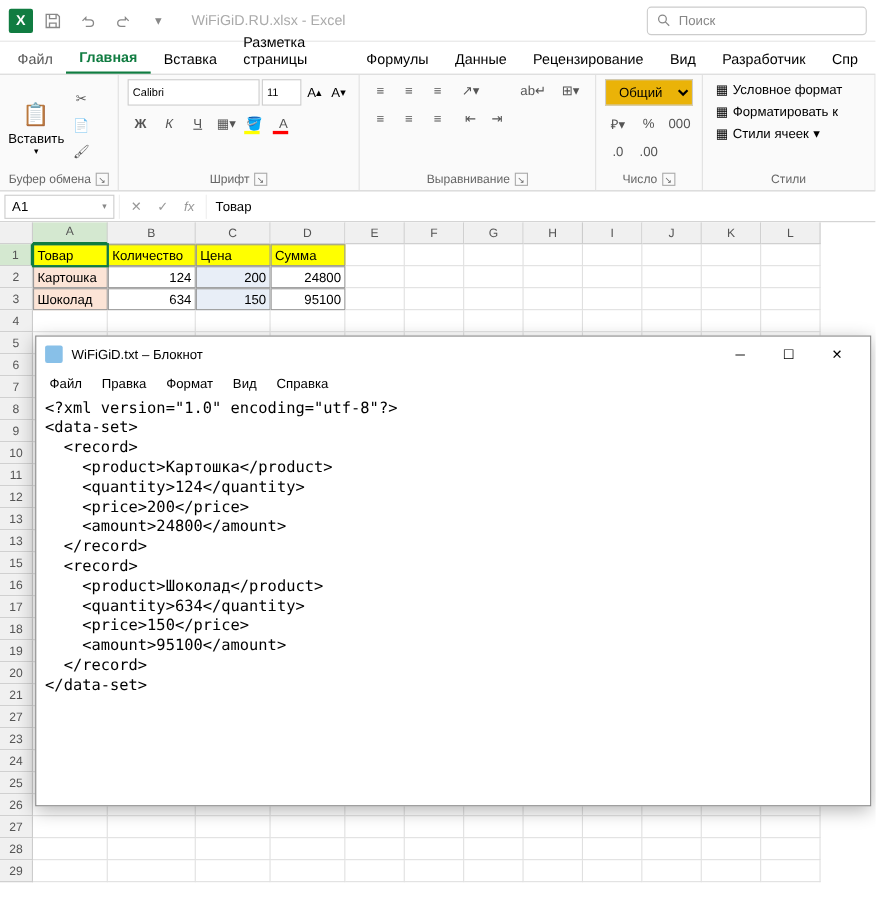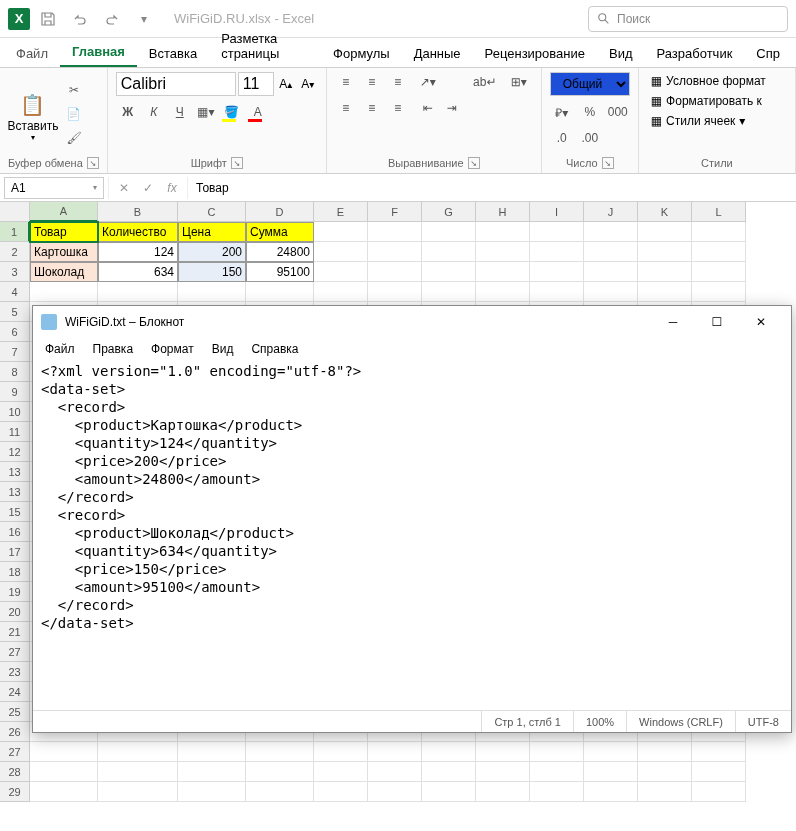--- a/index.html
+++ b/index.html
@@ -21,25 +21,25 @@
 
 .ribbon { height: 106px; background: #fafafa; border-bottom: 1px solid #d0d0d0; display: flex; }
 .ribbon-group { border-right: 1px solid #e0e0e0; padding: 4px 8px 2px; display: flex; flex-direction: column; }
 .ribbon-group-content { flex: 1; display: flex; gap: 4px; }
 .ribbon-group-label { text-align: center; font-size: 11px; color: #666; padding: 2px 0; display: flex; align-items: flex-end; justify-content: center; gap: 4px; }
 .big-btn { display: flex; flex-direction: column; align-items: center; justify-content: flex-end; width: 50px; height: 70px; cursor: pointer; }
 .big-btn .ic { font-size: 20px; margin-bottom: 2px; }
 .small-btns { display: flex; flex-direction: column; gap: 4px; justify-content: center; }
 .small-btn { width: 24px; height: 20px; display: flex; align-items: center; justify-content: center; cursor: pointer; color: #555; }
 .font-row { display: flex; gap: 2px; align-items: center; }
-.font-select { height: 24px; border: 1px solid #ccc; padding: 0 4px; font-size: 16px; background: #fff; }
+.font-select { height: 24px; border: 1px solid #ccc; padding: 0 4px; font-size: 10px; background: #fff; }
 .sz-inc { width: 20px; height: 24px; display: flex; align-items: center; justify-content: center; cursor: pointer; }
 .alignment-grid { display: grid; grid-template-columns: repeat(3, 22px); gap: 4px; }
 .align-btn { width: 22px; height: 20px; display: flex; align-items: center; justify-content: center; cursor: pointer; color: #555; }
-.num-select { height: 24px; border: 1px solid #ccc; padding: 0 8px; font-size: 12px; width: 80px; background: #1d4ed8; }
+.num-select { height: 24px; border: 1px solid #ccc; padding: 0 8px; font-size: 12px; width: 80px; background: #eab308; }
 .num-row { display: flex; gap: 4px; }
 .styles-col { display: flex; flex-direction: column; gap: 2px; font-size: 12px; }
 .styles-item { display: flex; align-items: center; gap: 4px; padding: 2px 4px; cursor: pointer; white-space: nowrap; }
 .dialog-launcher { width: 12px; height: 12px; border: 1px solid #aaa; font-size: 8px; display: flex; align-items: center; justify-content: center; cursor: pointer; }
 
 
 .formula-bar { height: 28px; border-bottom: 1px solid #d0d0d0; display: flex; align-items: center; }
 .namebox { width: 100px; height: 22px; border: 1px solid #ccc; margin: 0 4px; padding: 0 6px; display: flex; align-items: center; justify-content: space-between; font-size: 12px; }
 .fb-btns { display: flex; gap: 2px; padding: 0 4px; border-left: 1px solid #eee; border-right: 1px solid #eee; color: #999; }
 .fb-btn { width: 22px; height: 22px; display: flex; align-items: center; justify-content: center; cursor: pointer; }
@@ -732,20 +732,13 @@
     &lt;price&gt;200&lt;/price&gt;
     &lt;amount&gt;24800&lt;/amount&gt;
   &lt;/record&gt;
   &lt;record&gt;
     &lt;product&gt;Шоколад&lt;/product&gt;
     &lt;quantity&gt;634&lt;/quantity&gt;
     &lt;price&gt;150&lt;/price&gt;
     &lt;amount&gt;95100&lt;/amount&gt;
   &lt;/record&gt;
 &lt;/data-set&gt;</div>
-  <div class="np-status">
-    <div class="spacer"></div>
-    <div class="np-status-cell">Стр 1, стлб 1</div>
-    <div class="np-status-cell">100%</div>
-    <div class="np-status-cell">Windows (CRLF)</div>
-    <div class="np-status-cell">UTF-8</div>
-  </div>
 </div>
 
 </body></html>

